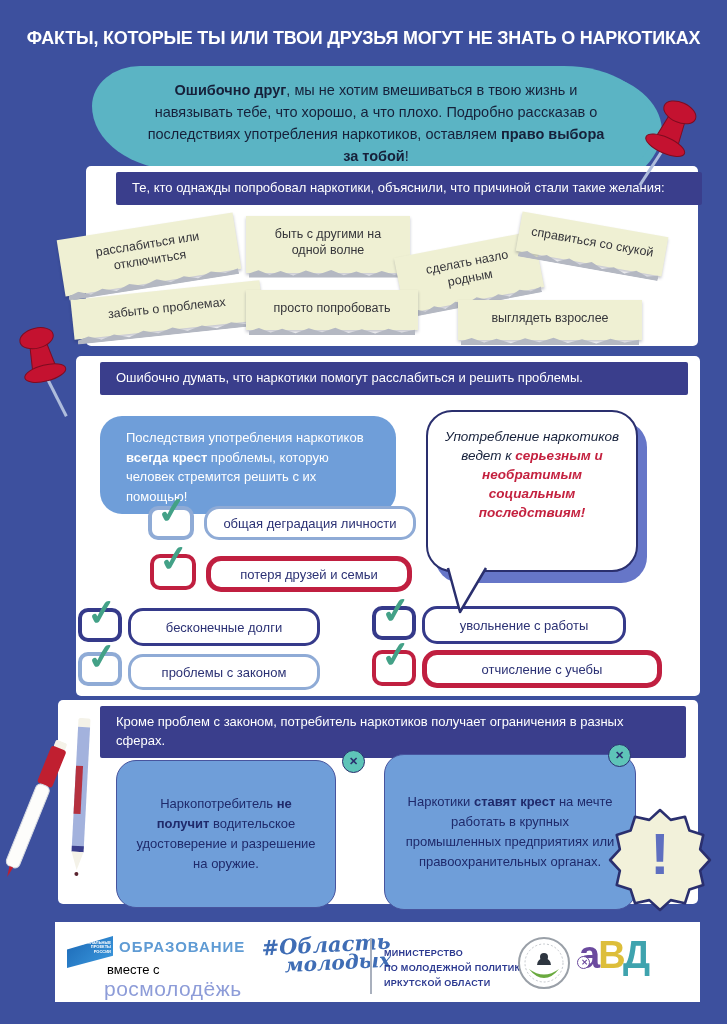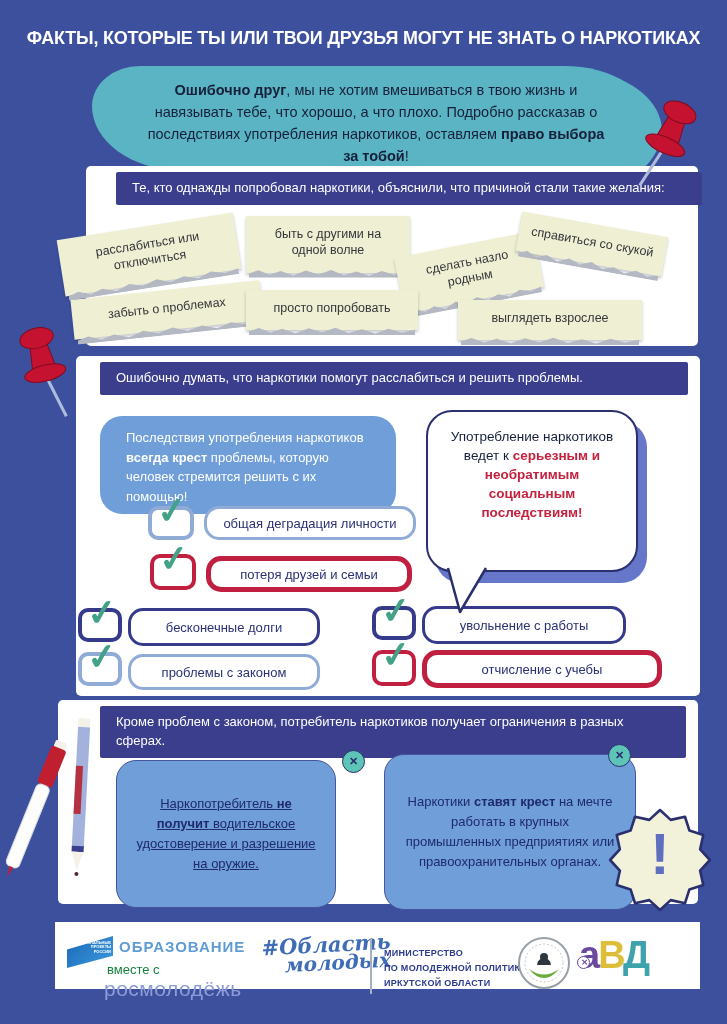--- a/index.html
+++ b/index.html
@@ -49,21 +49,21 @@
   .pin-right { left:634px; top:96px; transform:rotate(24deg); }
   .pin-left  { left:16px;  top:324px; transform:rotate(-14deg); }
 
   .callout { position:absolute; left:100px; top:416px; width:296px; height:98px;
              background:#6f9ed9; border-radius:22px; color:#fff; font-size:13px;
              line-height:1.5; padding:12px 18px 0 26px; z-index:3; }
 
   .bubble { position:absolute; left:426px; top:410px; width:212px; height:162px;
             background:#fff; border:2.5px solid #2a2f6e; border-radius:26px;
             box-shadow:9px 11px 0 #6676c8; z-index:3; text-align:center;
-            font-size:13.5px; line-height:1.4; color:#16203a; padding:16px 14px 0; }
+            font-size:13.5px; line-height:1.4; color:#16203a; padding:16px 14px 0;font-style:italic; }
   .bubble .rb { color:#c4213f; font-weight:bold; }
   .bubble-tail { position:absolute; left:446px; top:566px; z-index:4; }
 
   .cbx { position:absolute; background:#fff; border-radius:10px; z-index:3; }
   .cbx .tick { position:absolute; left:5px; top:-17px; font-size:36px; font-weight:bold;
                color:#43a187; transform:rotate(-6deg); line-height:1; }
   .pill { position:absolute; background:#fff; border-radius:15px; z-index:3;
           display:flex; align-items:center; justify-content:center;
           font-size:13px; color:#2b3174; text-align:center; }
   .c-lightblue { border:4px solid #8fabd6; }
@@ -83,48 +83,48 @@
   .pil3 { left:422px; top:606px; width:204px; height:38px; }
   .cbx4 { left:78px;  top:652px; width:44px; height:34px; }
   .pil4 { left:128px; top:654px; width:192px; height:36px; }
   .cbx5 { left:372px; top:650px; width:44px; height:36px; }
   .pil5 { left:422px; top:650px; width:240px; height:38px; }
 
   .bluebox { position:absolute; background:#6f9ed9; border:1.5px solid #47549e;
              border-radius:20px; color:#1f2a6b; font-size:13px; line-height:1.55;
              text-align:center; z-index:3; display:flex; align-items:center; justify-content:center;
              padding:10px 18px; }
-  .bb-left  { left:116px; top:760px; width:220px; height:148px;text-decoration:underline; }
+  .bb-left  { left:116px; top:760px; width:220px; height:148px; }
   .bb-right { left:384px; top:754px; width:252px; height:156px; }
   .badge { position:absolute; width:23px; height:23px; border-radius:50%;
            background:#5ec4b8; border:1.5px solid #2a2f6e; z-index:4;
            display:flex; align-items:center; justify-content:center;
            font-size:11px; font-weight:bold; color:#2a2f6e; }
   .bdg-left  { left:342px; top:750px; }
   .bdg-right { left:608px; top:744px; }
 
   .burst { position:absolute; left:608px; top:808px; width:104px; height:104px; z-index:5; }
   .burst .mark { position:absolute; left:0; top:12px; width:100%; text-align:center;
                  font-size:58px; font-weight:800; color:#5e6fc0; }
 
   .pen { position:absolute; z-index:2; }
   .pen1 { left:20px; top:736px; transform:rotate(22deg); }
   .pen2 { left:70px; top:718px; transform:rotate(3deg); }
 
-  .footer { position:absolute; left:55px; top:922px; width:645px; height:67px;
+  .footer { position:absolute; left:55px; top:922px; width:645px; height:80px;
             background:#fff; z-index:2; }
   .np-flag { position:absolute; left:12px; top:14px; width:46px; height:32px;
              background:linear-gradient(135deg,#1b68b5,#3d9be0);
              clip-path:polygon(0 42%,100% 0,100% 62%,0 100%); }
   .np-text { position:absolute; right:2px; top:4px; width:80px; transform:scale(.5);
              transform-origin:top right; text-align:right; color:#fff; font-weight:bold;
              font-size:8px; line-height:1.15; }
   .obraz  { position:absolute; left:64px; top:16px; color:#5f9bd4; font-weight:bold;
             font-size:15px; letter-spacing:1px; }
-  .vmeste { position:absolute; left:52px; top:40px; color:#15803d; font-size:13px; }
+  .vmeste { position:absolute; left:52px; top:40px; color:#000000; font-size:13px; }
   .rosmol { position:absolute; left:49px; top:55px; color:#8d9cd8; font-size:21px;
             letter-spacing:.5px; }
   .oblast { position:absolute; left:207px; top:10px; color:#3f6db5; transform:rotate(-3deg);
             font-family:"DejaVu Serif", serif; font-style:italic; font-weight:bold; }
   .oblast .l1 { font-size:21px; }
   .oblast .l2 { font-size:20px; margin:-6px 0 0 22px; }
   .fdiv { position:absolute; left:315px; top:16px; width:2px; height:56px; background:#a9b0bd; }
   .ministry { position:absolute; left:329px; top:24px; color:#2b3990; font-weight:bold;
               font-size:9px; line-height:1.65; letter-spacing:.3px; }
   .emblem { position:absolute; left:462px; top:14px; }

